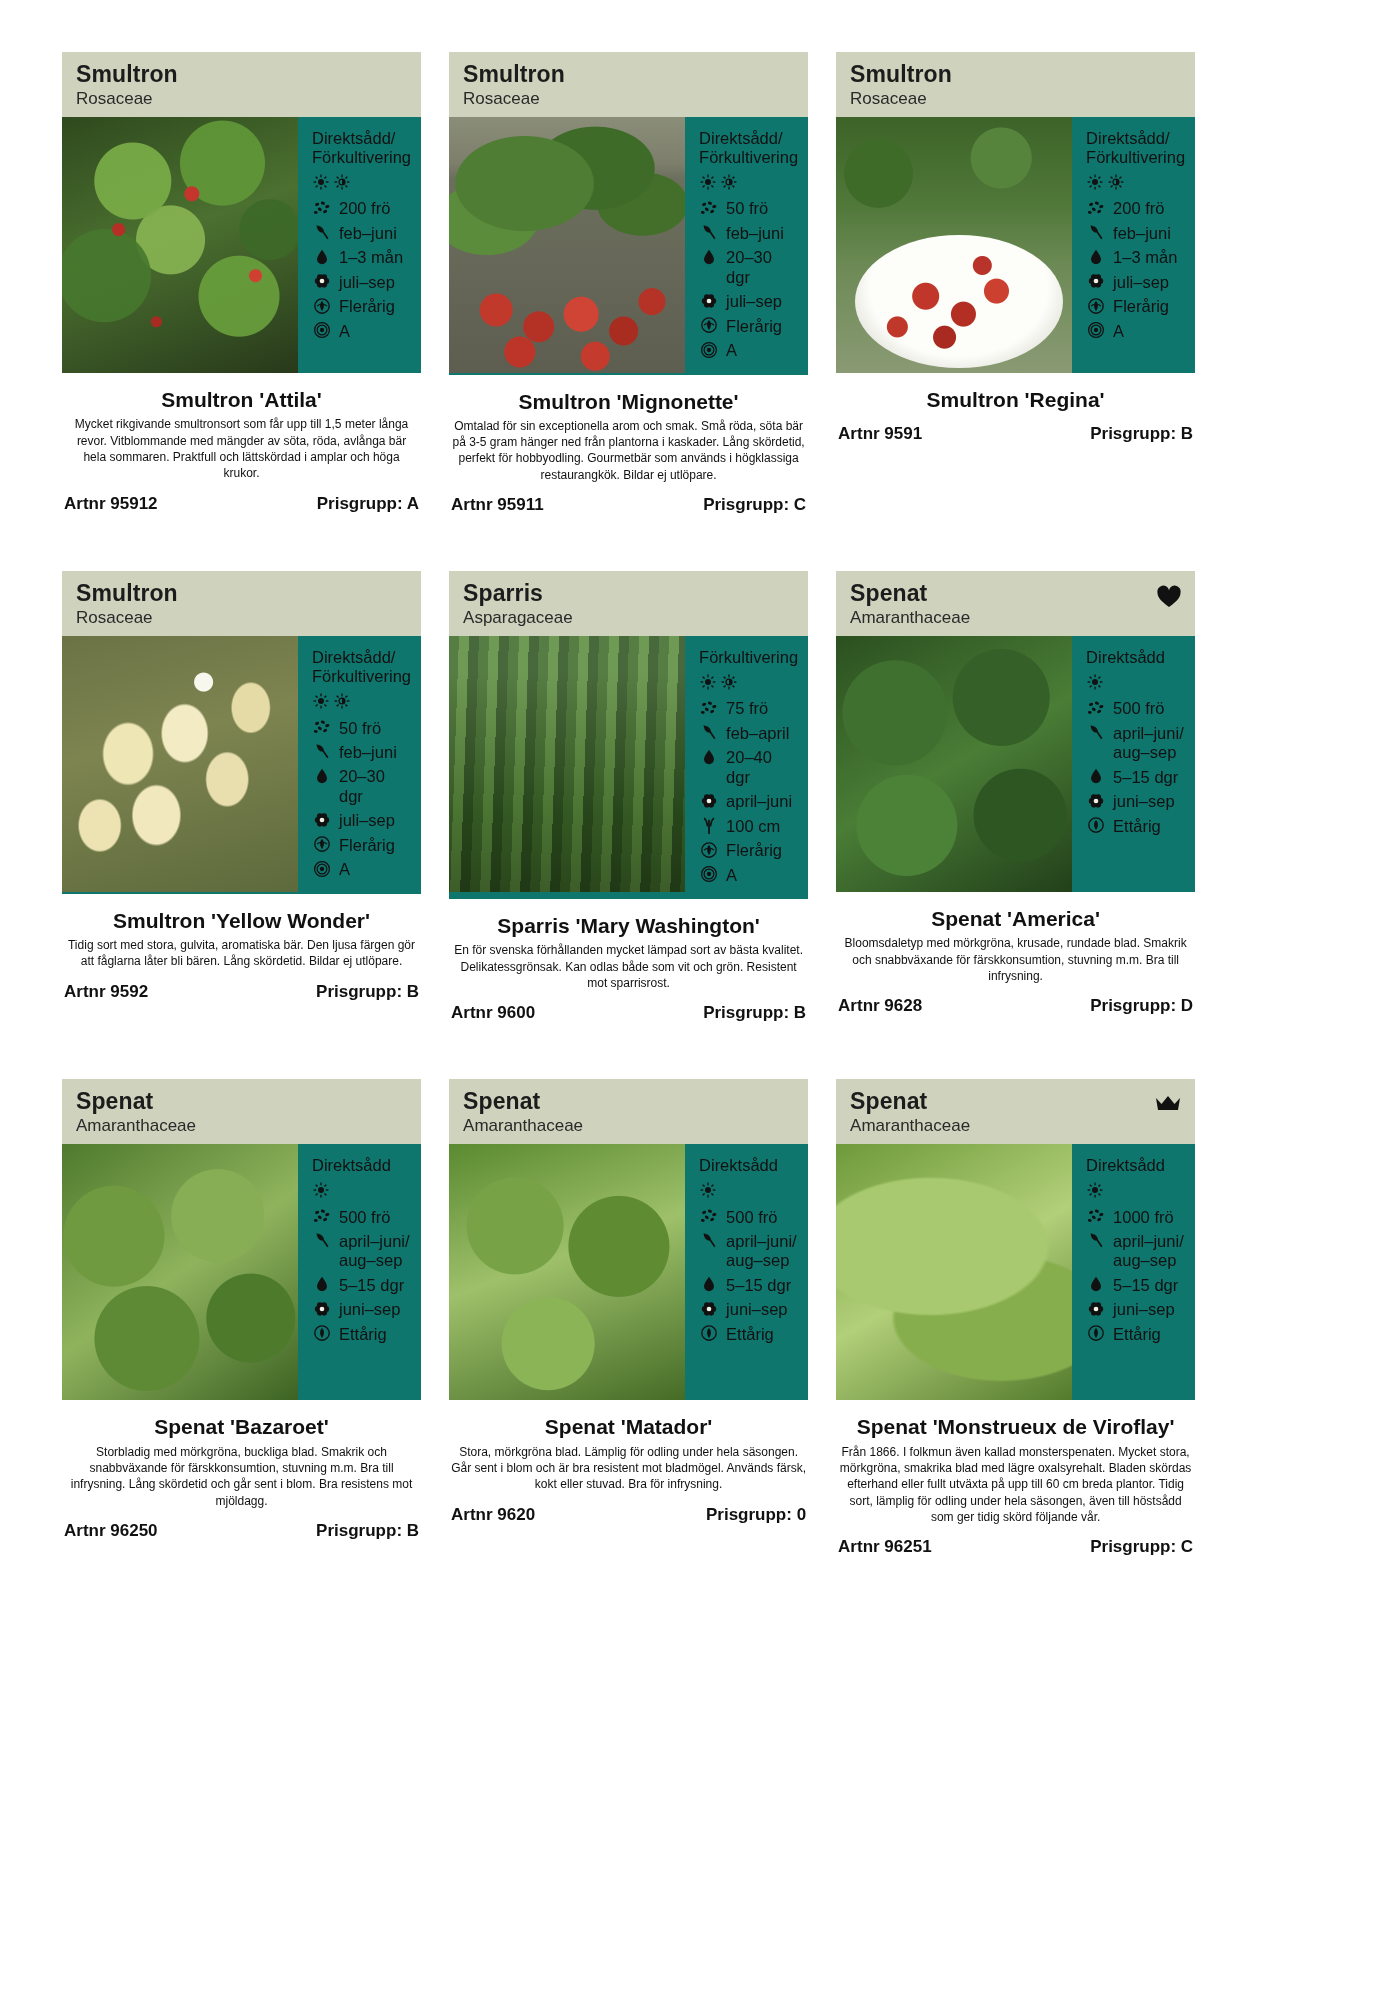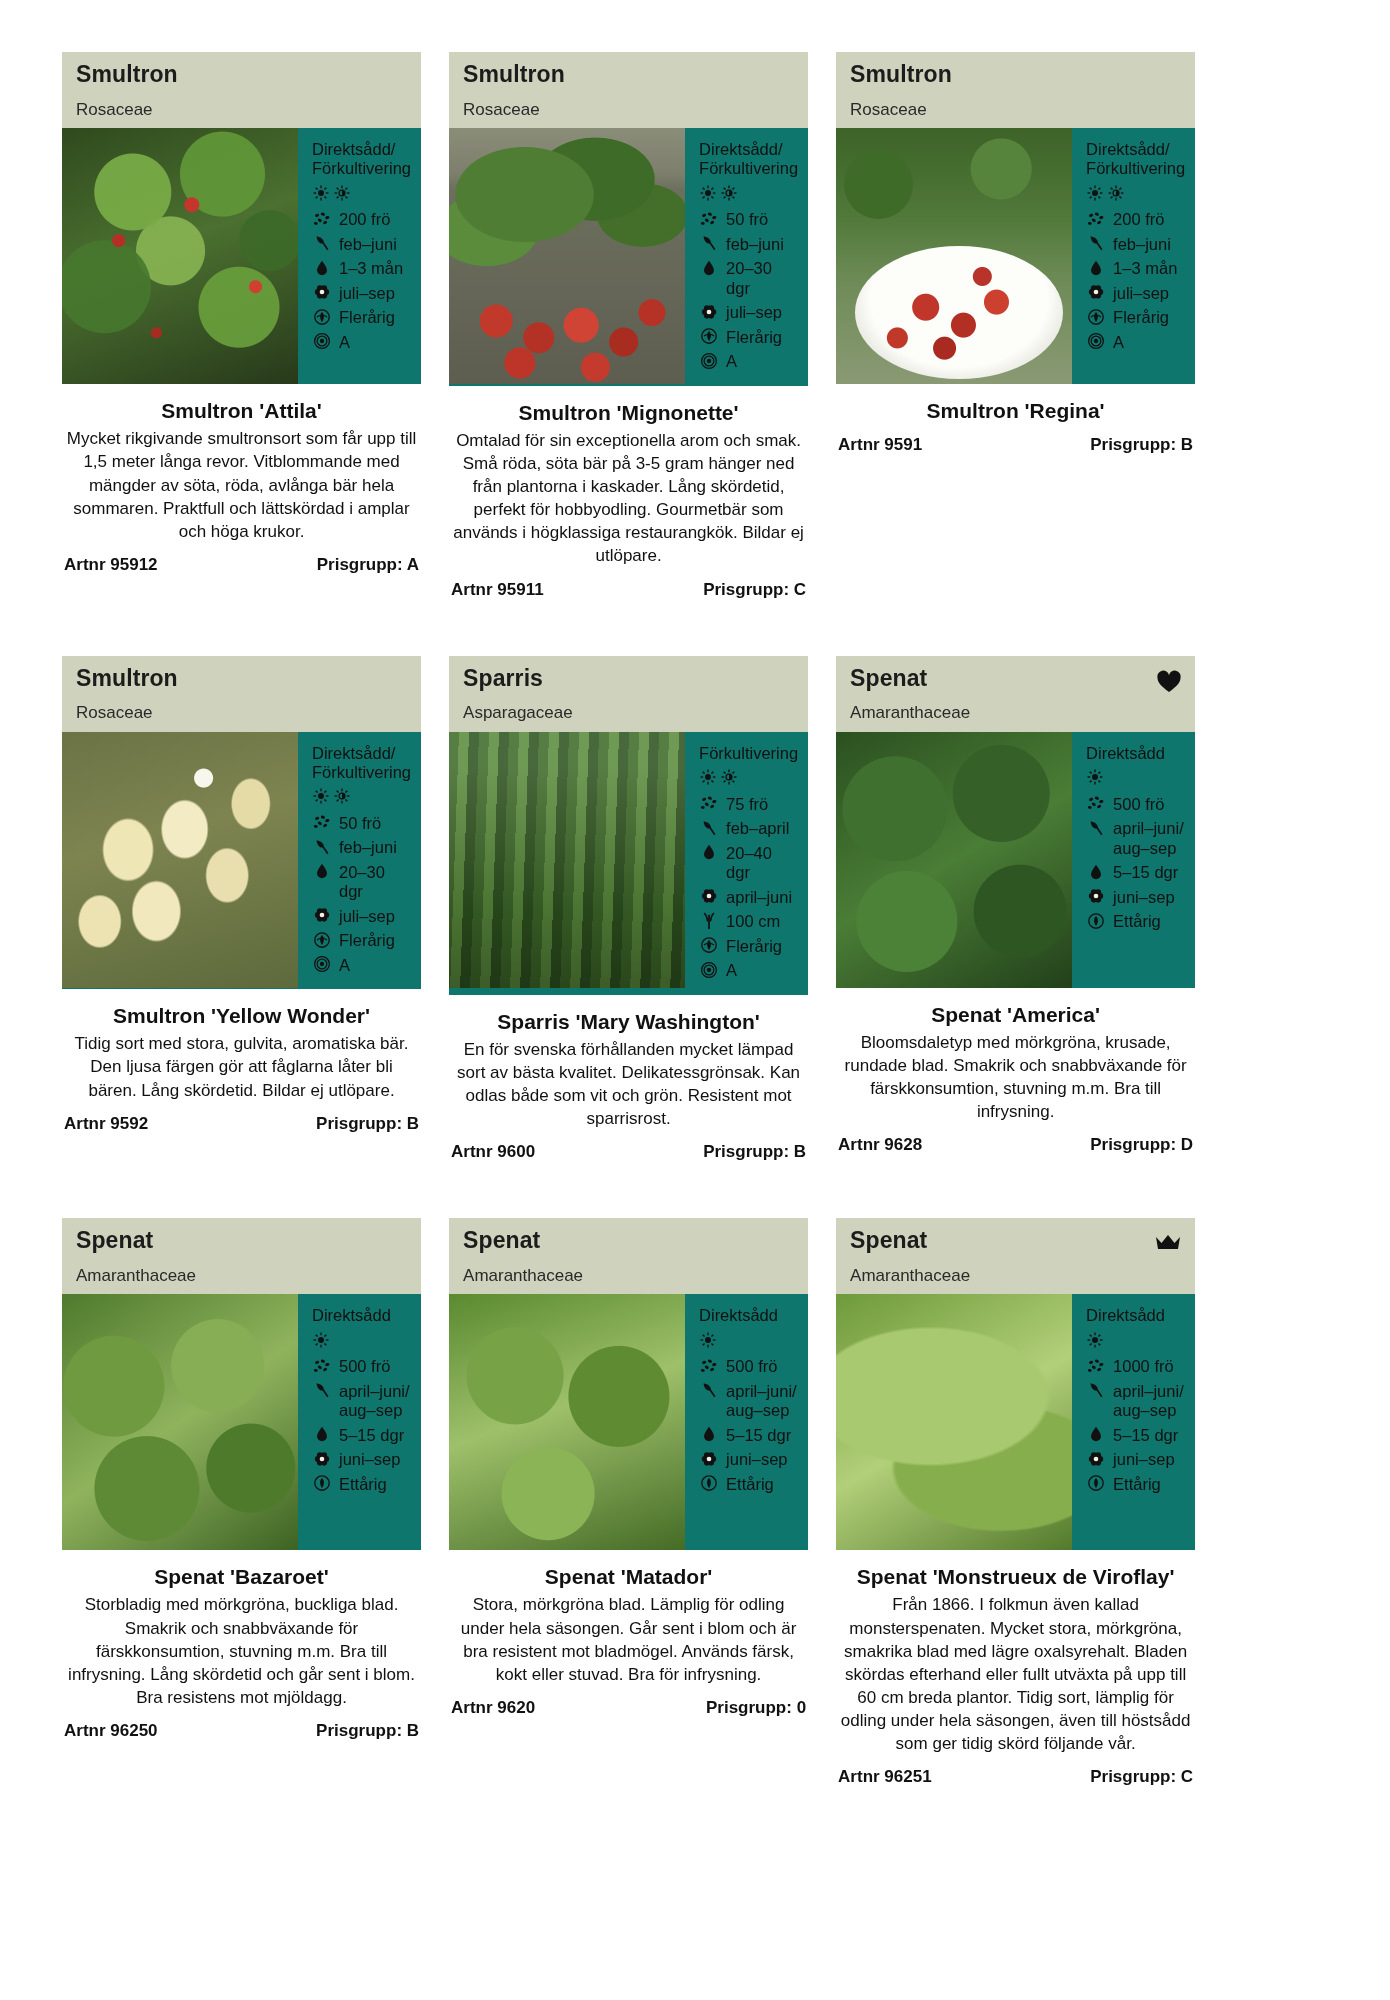--- a/index.html
+++ b/index.html
@@ -38,21 +38,21 @@
     font-size: 23px;
     font-weight: bold;
     color: #1c1c1c;
     line-height: 1.12;
     letter-spacing: .1px;
   }
   .card-header .family {
     font-size: 17px;
     color: #2a2a2a;
     line-height: 1.2;
-    margin-top: 12px;
+    margin-top: 1px;
   }
   .badge {
     position: absolute;
     right: 13px;
     top: 14px;
     font-size: 26px;
     line-height: 1;
     color: #111;
   }
   .card-body {
@@ -235,21 +235,21 @@
     text-align: center;
   }
   .variety {
     font-size: 21px;
     font-weight: bold;
     color: #111;
     margin: 8px 0 4px 0;
     line-height: 1.2;
   }
   .descr {
-    font-size: 17px;
+    font-size: 12px;
     line-height: 1.36;
     color: #111;
   }
   .meta {
     display: flex;
     justify-content: space-between;
     align-items: baseline;
     font-weight: bold;
     font-size: 17px;
     margin-top: 12px;

